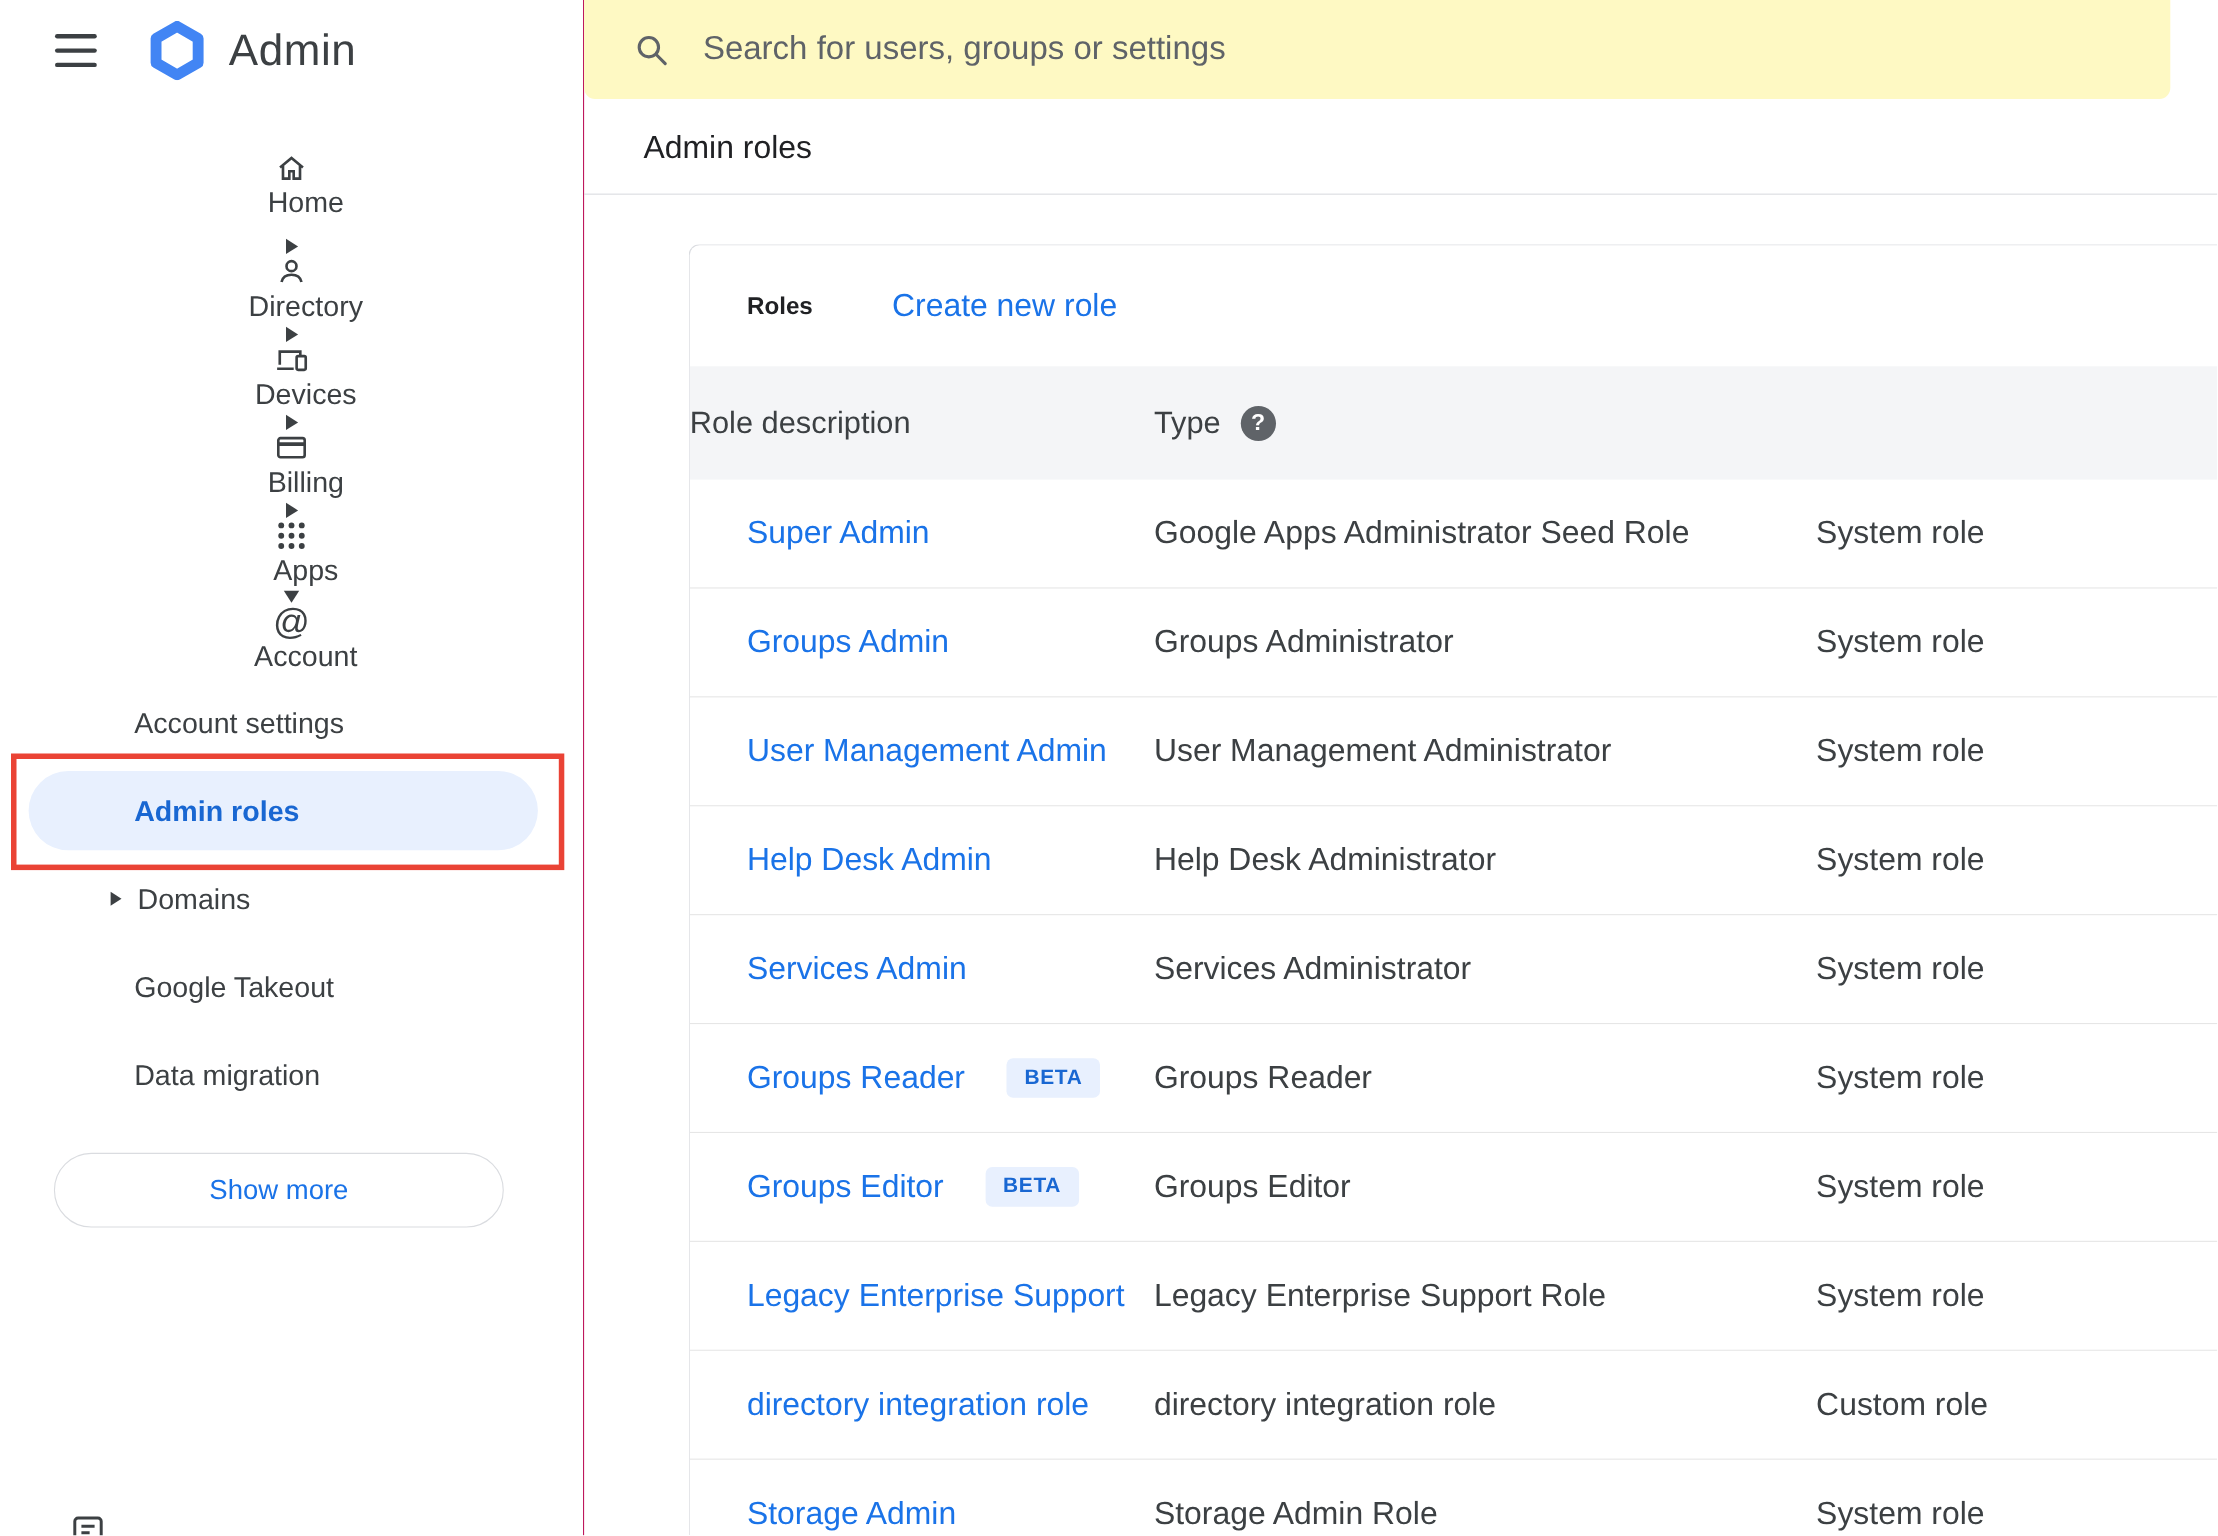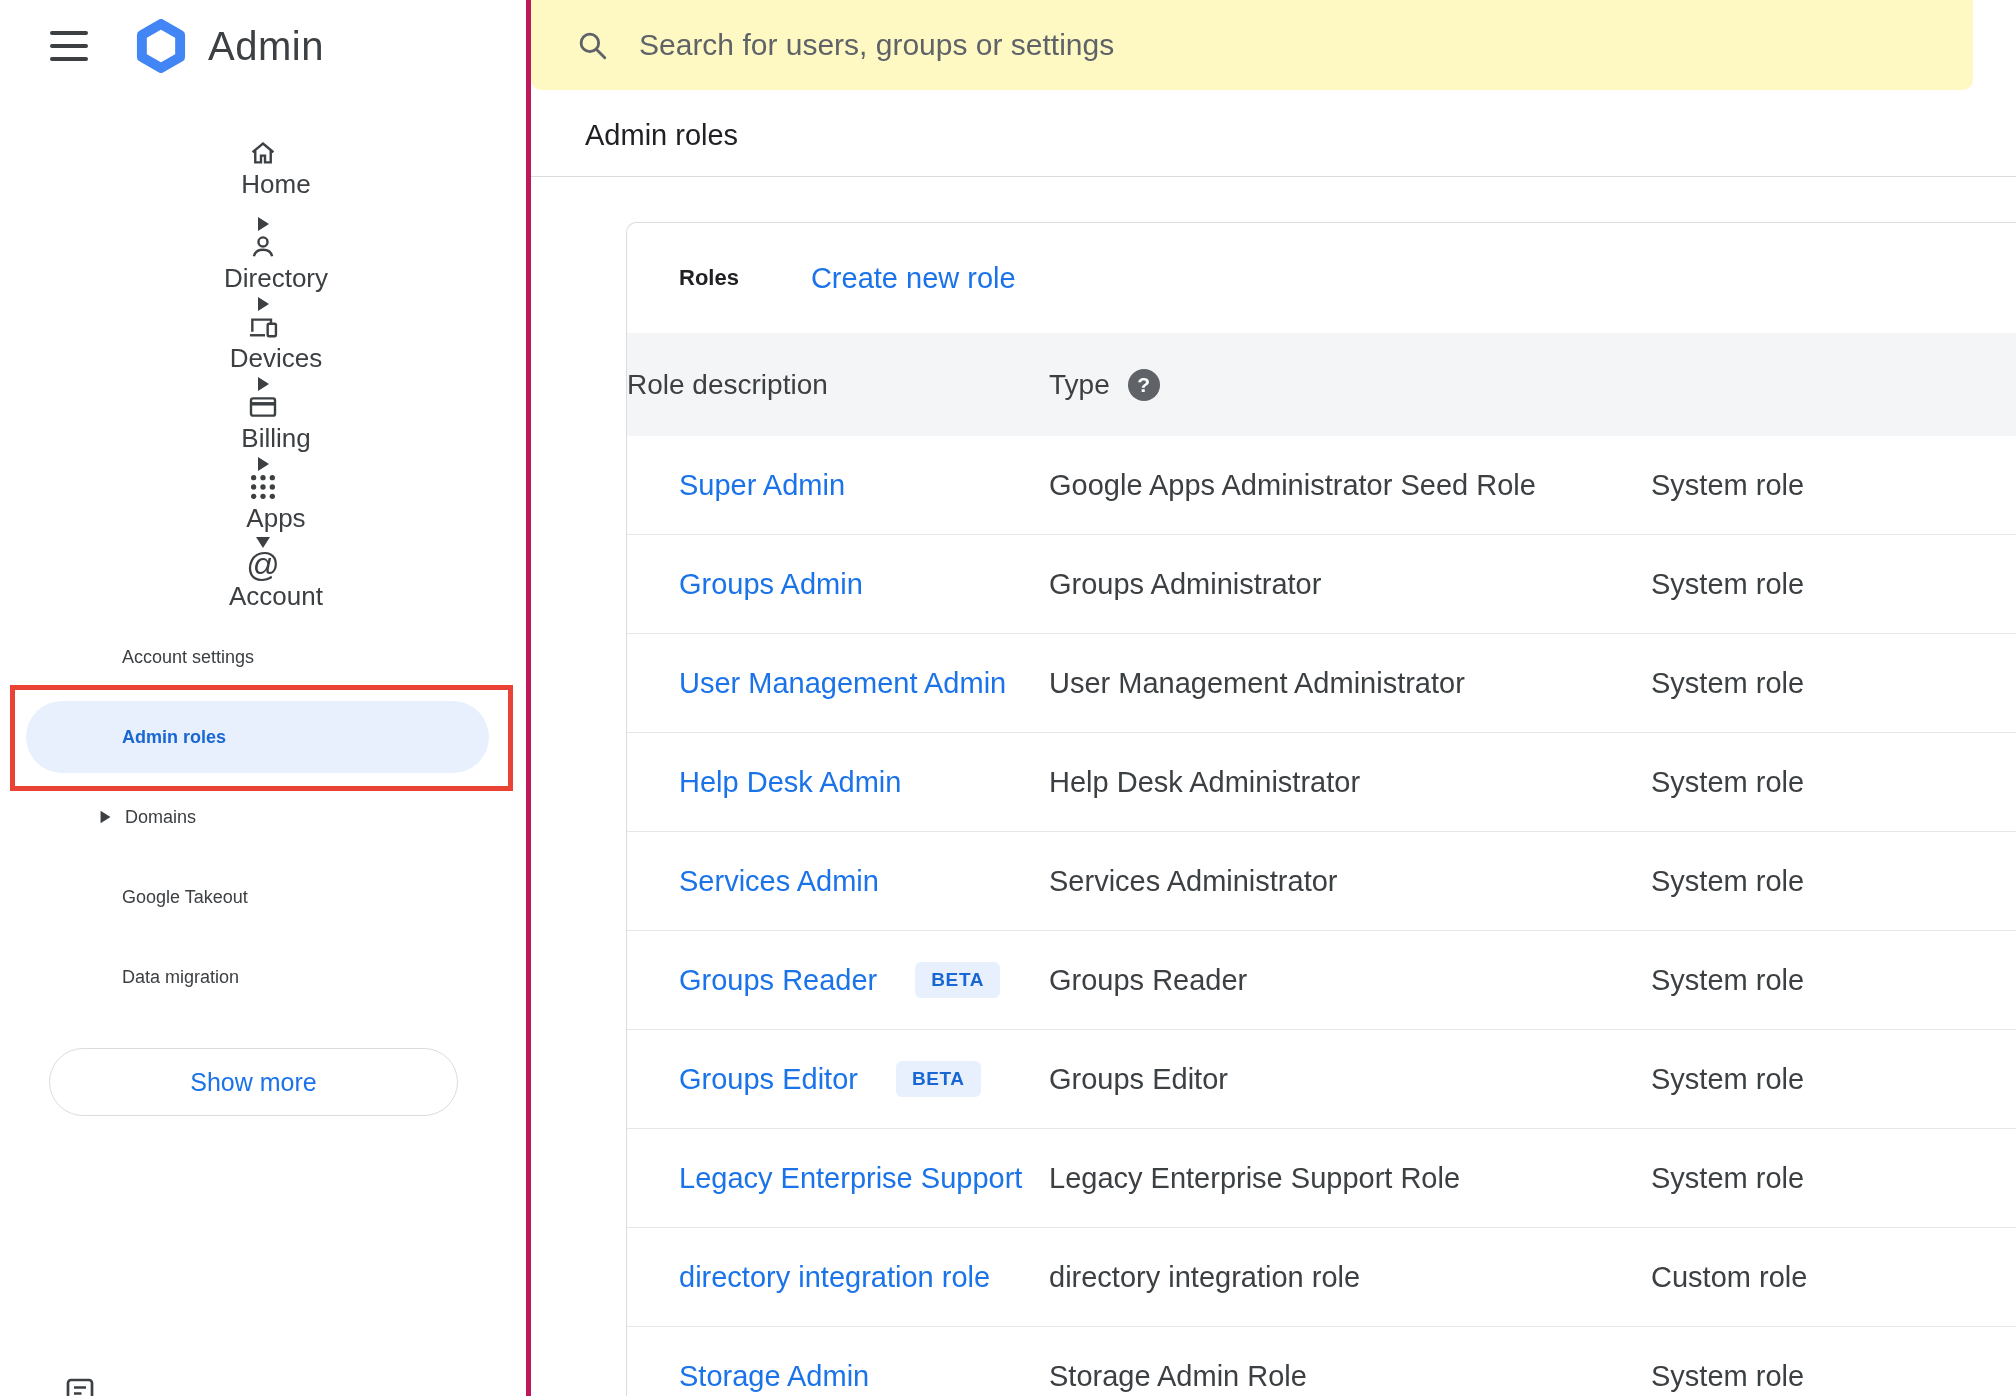--- a/index.html
+++ b/index.html
@@ -1,37 +1,37 @@
 <!DOCTYPE html>
 <html><head>
 <meta charset="utf-8">
 <style>
   html,body{margin:0;padding:0;}
   body{font-family:"Liberation Sans",sans-serif;background:#fff;}
   .screen{position:relative;width:2016px;height:1396px;overflow:hidden;background:#fff;}
 
   
-  .sidebar{position:absolute;left:0;top:0;width:531px;height:1396px;background:#fff;border-right:5px solid #be185d;box-sizing:border-box;}
+  .sidebar{position:absolute;left:0;top:0;width:531px;height:1396px;background:#fff;border-right:1px solid #be185d;box-sizing:border-box;}
   .sidebar-header{display:flex;align-items:center;height:92px;padding-left:50px;}
   .hamburger{width:38px;display:flex;flex-direction:column;gap:9px;cursor:pointer;}
   .hamburger span{display:block;height:4px;background:#3c4043;border-radius:2px;}
   .logo{margin-left:46px;width:54px;height:54px;flex:0 0 auto;}
   .app-title{margin-left:20px;font-size:40px;color:#3c4043;letter-spacing:.5px;}
 
   .nav{margin-top:45px;}
   .nav-item{display:flex;align-items:center;height:80px;cursor:pointer;position:relative;flex-direction:column;}
   .chev-slot{width:54px;display:flex;justify-content:center;align-items:center;flex:0 0 auto;}
   .chev-right{width:0;height:0;border-left:11px solid #3c4043;border-top:7px solid transparent;border-bottom:7px solid transparent;}
   .chev-down{width:0;height:0;border-top:11px solid #3c4043;border-left:7px solid transparent;border-right:7px solid transparent;}
   .icon-slot{width:44px;display:flex;justify-content:center;align-items:center;flex:0 0 auto;color:#3c4043;}
   .icon-slot svg{width:32px;height:32px;}
   .at-icon{font-size:33px;color:#3c4043;line-height:1;}
   .nav-label{margin-left:26px;font-size:26px;color:#3c4043;}
 
-  .sub-item{position:relative;display:flex;align-items:center;height:80px;padding-left:122px;font-size:18px;color:#3c4043;cursor:pointer;}
+  .sub-item{position:relative;display:flex;align-items:center;height:80px;padding-left:122px;font-size:26px;color:#3c4043;cursor:pointer;}
   .sub-item.with-chev{padding-left:100px;}
   .sub-item.with-chev .chev-right{margin-right:14px;transform:scale(.9);}
   .sub-item.active::before{content:"";position:absolute;left:26px;top:4px;width:463px;height:72px;background:#e8f0fe;border-radius:36px;}
   .sub-item.active .sub-label{position:relative;color:#1967d2;font-weight:700;}
 
   .annotation{position:absolute;left:10px;top:685px;width:503px;height:106px;border:5px solid #ea4335;box-sizing:border-box;z-index:6;pointer-events:none;}
 
   .show-more{position:absolute;left:49px;top:1048px;width:409px;height:68px;border:1px solid #dadce0;border-radius:34px;background:#fff;color:#1a73e8;font-size:25px;font-weight:500;display:flex;align-items:center;justify-content:center;cursor:pointer;font-family:"Liberation Sans",sans-serif;}
 
   .partial-icon{position:absolute;left:62px;top:1374px;width:36px;height:36px;color:#3c4043;}

